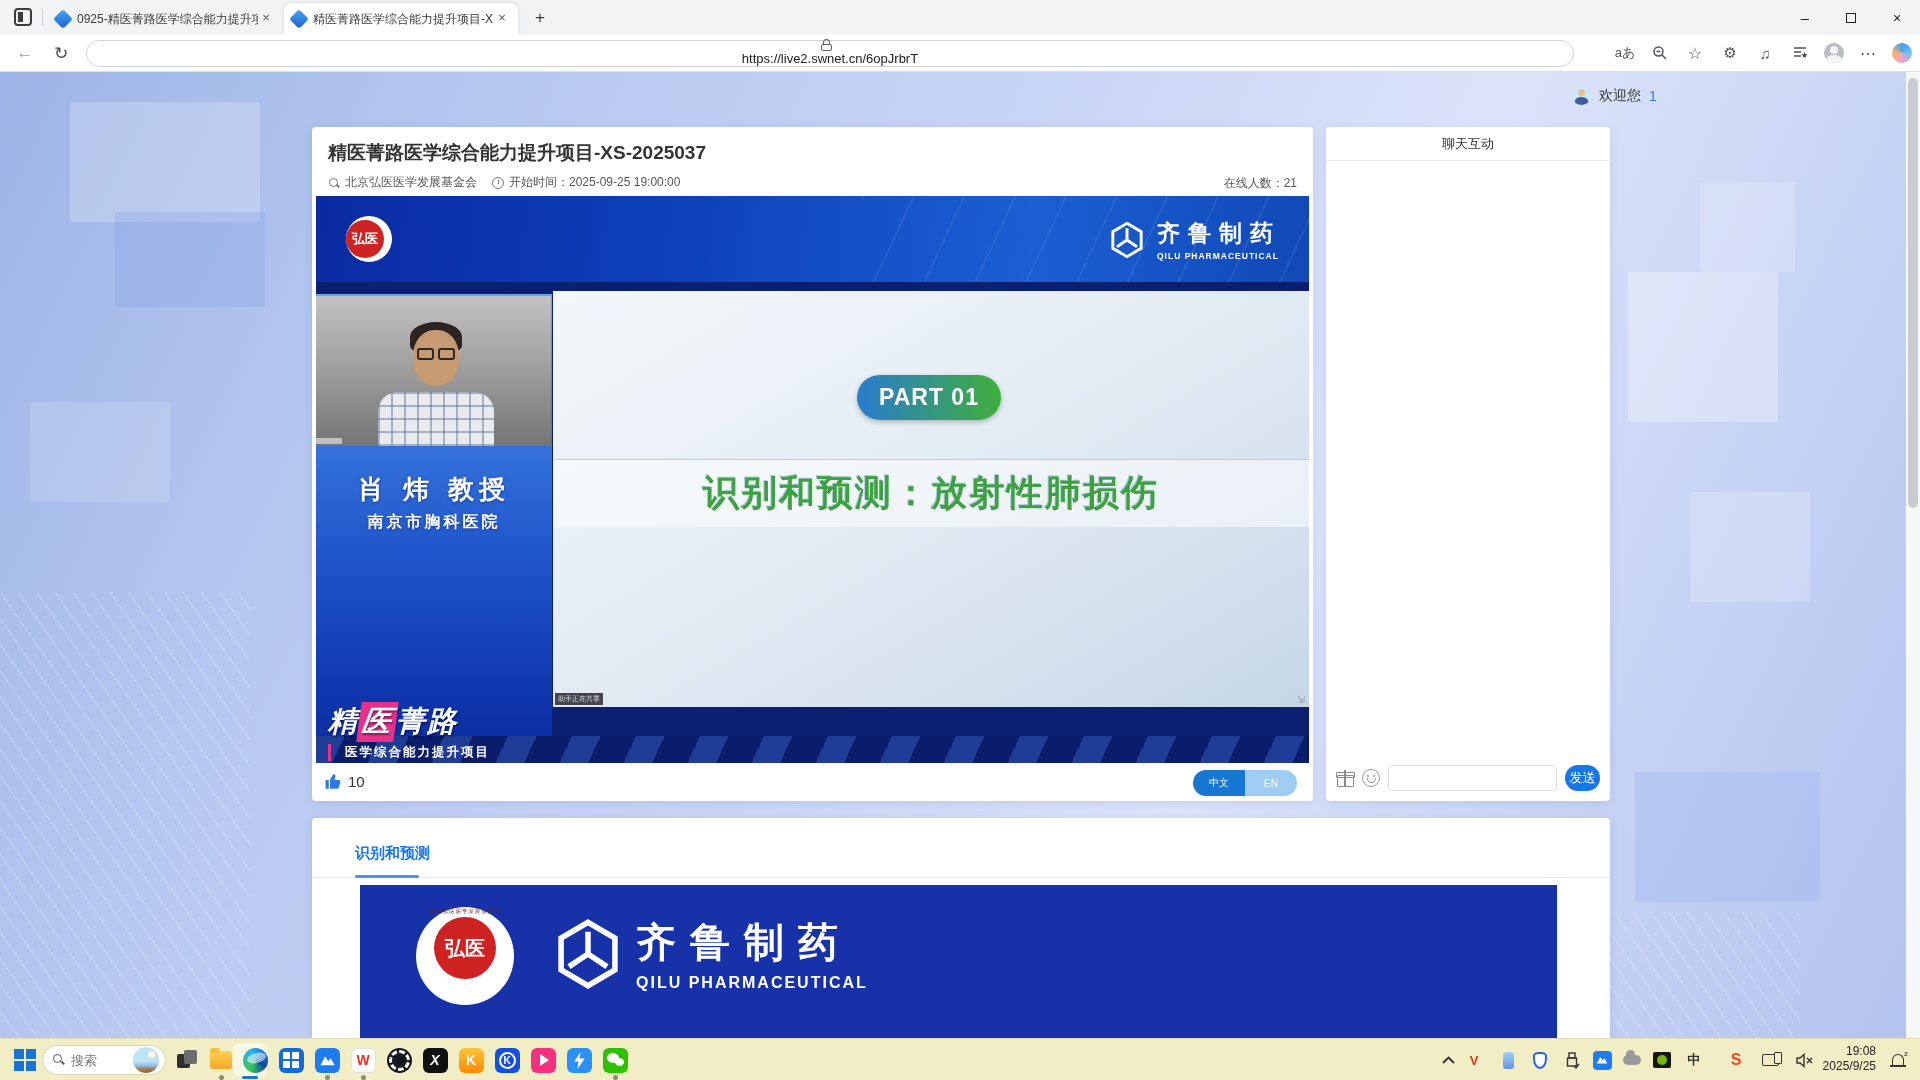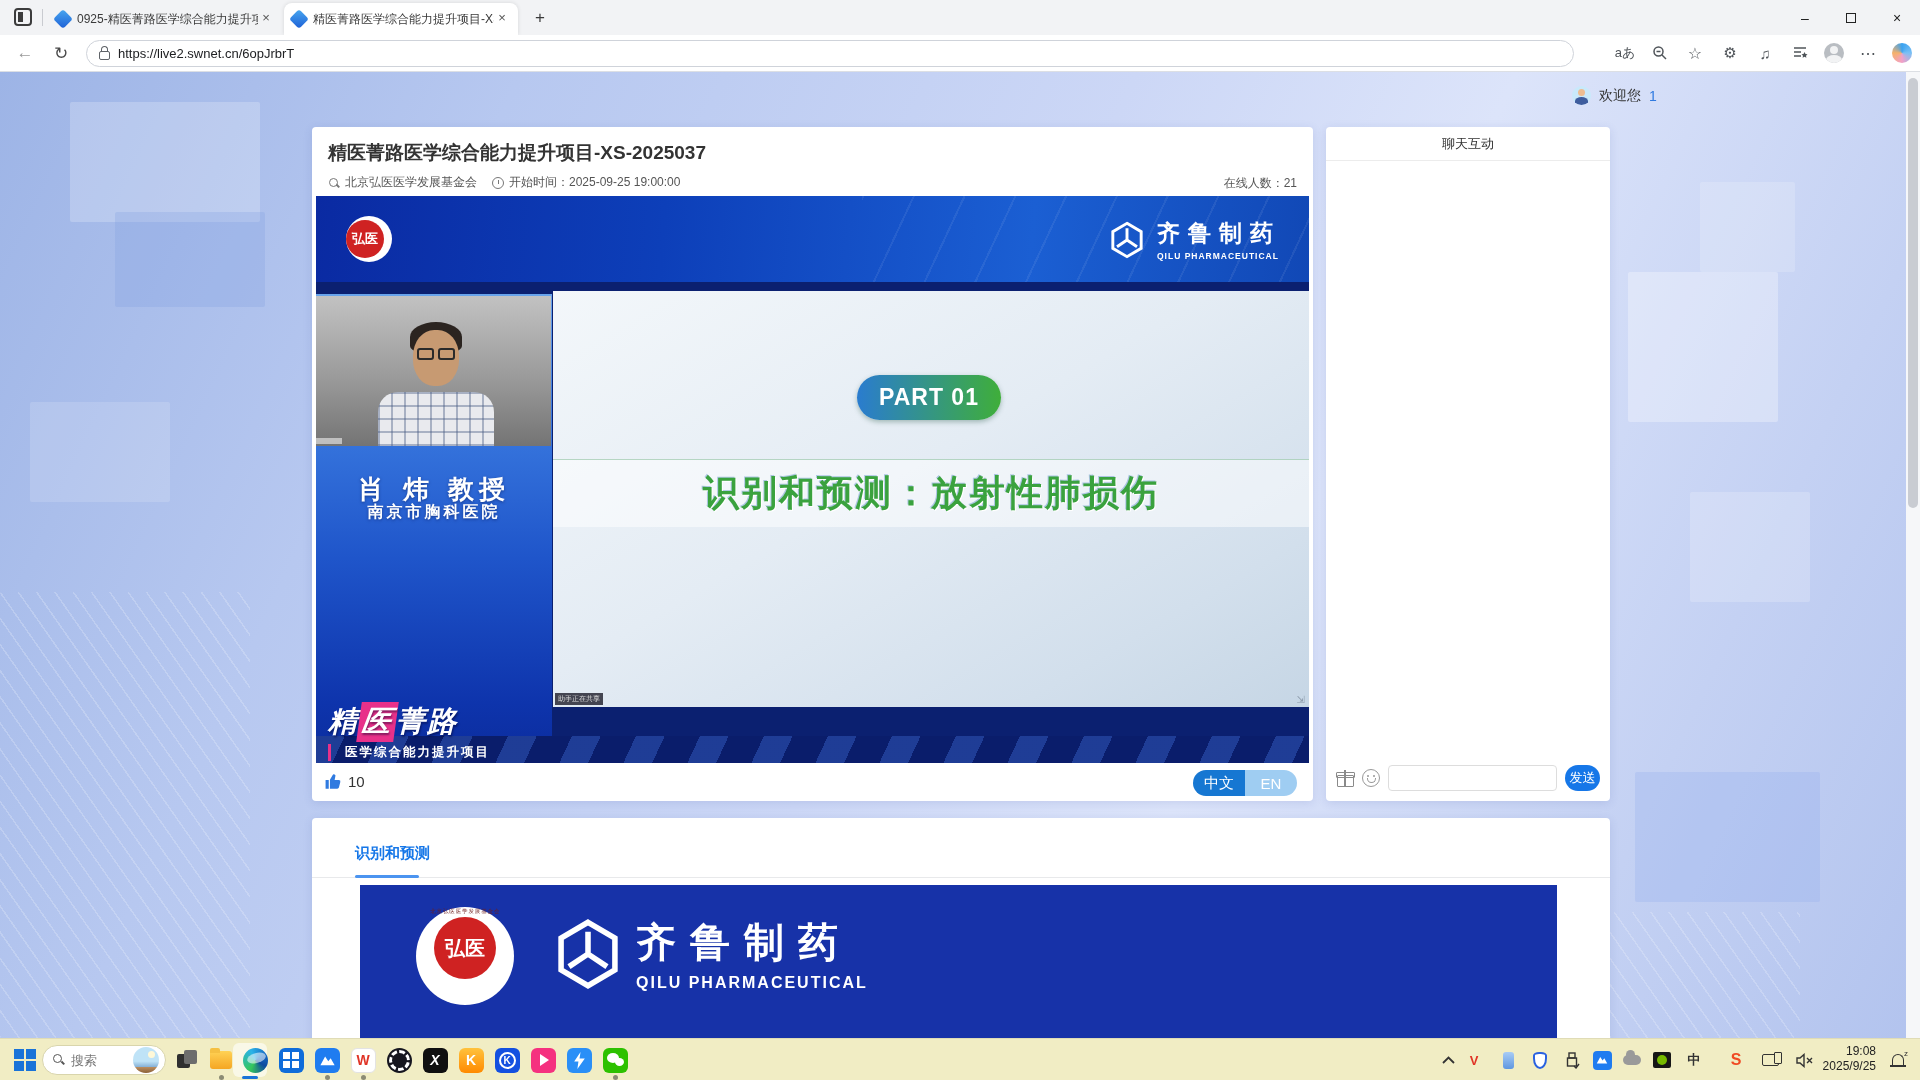--- a/index.html
+++ b/index.html
@@ -15,21 +15,21 @@
   .tab .t-title { flex:1; overflow:hidden; white-space:nowrap; }
   .tab.active { background:#fff; border-radius:8px 8px 0 0; box-shadow:0 0 4px rgba(0,0,0,.12); }
   .tab-close { width:16px; height:16px; line-height:14px; text-align:center; border-radius:4px; color:#555; font-size:13px; }
   .favicon { width:14px; height:14px; margin-right:7px; background:linear-gradient(135deg,#49a8f0,#1d5fd6); transform:rotate(45deg); border-radius:3px; flex:none; }
   .newtab { position:absolute; left:530px; top:8px; width:20px; height:20px; font-size:17px; color:#3a3a3a; text-align:center; line-height:19px; }
   .wincontrols { position:absolute; right:0; top:0; height:35px; display:flex; }
   .winbtn { width:46px; height:35px; display:flex; align-items:center; justify-content:center; color:#222; font-size:14px; }
   .winbtn .sq { width:10px; height:10px; border:1px solid #222; }
   .toolbar { position:absolute; top:35px; left:0; width:1920px; height:37px; background:#fff; border-bottom:1px solid #dcdfe4; }
   .navic { position:absolute; top:8px; font-size:17px; color:#4a4a4a; width:22px; text-align:center; }
-  .addressbar { position:absolute; left:86px; top:5px; width:1488px; height:27px; border:1px solid #cfd3da; border-radius:14px; background:#fff; display:flex; align-items:center; padding:0 12px; }
+  .addressbar { position:absolute; left:86px; top:5px; width:1488px; height:27px; border:1px solid #cfd3da; border-radius:14px; background:#fff; display:flex; align-items:center; padding:0 12px;flex-direction:column; }
   .lock-ic { width:11px; height:9px; border:1.5px solid #5f6368; border-radius:2px; position:relative; margin-right:8px; margin-top:3px; }
   .lock-ic::before { content:""; position:absolute; left:1px; top:-6px; width:5px; height:5px; border:1.5px solid #5f6368; border-bottom:none; border-radius:4px 4px 0 0; }
   .urltext { font-size:13px; color:#202124; }
   .tb-right { position:absolute; right:8px; top:7px; display:flex; gap:13px; align-items:center; }
   .tb-ic { width:22px; height:22px; display:flex; align-items:center; justify-content:center; font-size:14px; color:#4f5459; }
   .avatar-ic { width:20px; height:20px; border-radius:50%; background:#b9bdc2; position:relative; overflow:hidden; }
   .avatar-ic::before { content:""; position:absolute; left:6px; top:3px; width:8px; height:8px; border-radius:50%; background:#f2f3f4; }
   .avatar-ic::after { content:""; position:absolute; left:2px; top:12px; width:16px; height:10px; border-radius:50% 50% 0 0; background:#f2f3f4; }
   .copilot-ic { width:20px; height:20px; border-radius:50%; background:conic-gradient(#3aa2f0,#7ac0f5,#f2a0c8,#f6b26a,#3aa2f0); }
 
@@ -86,21 +86,21 @@
   .wc-hair { position:absolute; left:94px; top:26px; width:52px; height:30px; border-radius:50% 50% 20% 20%; background:#2b2420; }
   .wc-head { position:absolute; left:97px; top:34px; width:46px; height:56px; border-radius:46%; background:#c79a72; }
   .wc-glass { position:absolute; left:101px; top:52px; width:17px; height:12px; border:2px solid #2a2a2a; border-radius:3px; }
   .wc-glass.r { left:122px; }
   .wc-shirt { position:absolute; left:62px; top:96px; width:116px; height:54px; border-radius:20px 20px 0 0; background-color:#e9eaee;
       background-image:repeating-linear-gradient(0deg, rgba(70,90,130,.4) 0 2px, transparent 2px 13px),
                        repeating-linear-gradient(90deg, rgba(70,90,130,.4) 0 2px, transparent 2px 13px); }
   .wc-tag { position:absolute; left:0; bottom:2px; width:26px; height:6px; background:rgba(210,210,210,.8); }
   .sp-name { position:absolute; left:0; top:178px; width:236px; text-align:center; color:#fff;
              font-family:"DejaVu Serif",serif; font-weight:700; font-size:26px; letter-spacing:5px; text-shadow:0 1px 3px rgba(0,20,80,.5); }
-  .sp-hosp { position:absolute; left:0; top:208px; width:236px; text-align:center; color:#fff;
+  .sp-hosp { position:absolute; left:0; top:218px; width:236px; text-align:center; color:#fff;
              font-family:"DejaVu Serif",serif; font-weight:700; font-size:16px; letter-spacing:3px; text-shadow:0 1px 3px rgba(0,20,80,.5); }
   .brand { position:absolute; left:12px; top:408px; color:#fff; z-index:3; }
   .b-main { font-size:29px; font-weight:900; font-style:italic; letter-spacing:2px; text-shadow:1px 2px 2px rgba(0,0,40,.45); }
   .pinkbox { display:inline-block; background:#e8318a; padding:0 3px; transform:skewX(-8deg); font-style:italic; }
   .b-sub { font-size:12.5px; font-weight:700; letter-spacing:2px; margin-top:2px; padding-left:14px; border-left:3px solid #e8318a; }
 
   .slide { position:absolute; left:237px; top:95px; width:756px; height:416px;
            background:linear-gradient(150deg,#f3f7fa 0%,#e4ecf4 45%,#d2dfec 80%,#c6d6e5 100%); }
   .slide-band { position:absolute; left:0; top:168px; width:756px; height:68px; background:rgba(255,255,255,.5); border-top:1px solid rgba(130,185,150,.55); }
   .part-pill { position:absolute; left:304px; top:84px; width:144px; height:45px; border-radius:23px;
@@ -109,21 +109,21 @@
   .slide-title { position:absolute; left:0; top:178px; width:756px; text-align:center; font-size:36px; font-weight:900;
                  color:#3aa23e; letter-spacing:2px; text-shadow:1px 1px 0 #fff, -1px -1px 0 rgba(90,140,200,.45); }
   .share-tag { position:absolute; left:2px; bottom:2px; background:rgba(45,45,58,.88); color:#ddd; font-size:7px; padding:1px 3px; }
   .resize-ic { position:absolute; right:4px; bottom:2px; color:#8a98a8; font-size:10px; }
   .strip { position:absolute; left:0; bottom:0; width:993px; height:27px; background:#0a1d6b; z-index:2;
            background-image:repeating-linear-gradient(115deg, rgba(70,120,230,.35) 0 26px, transparent 26px 58px); }
 
   
   .likebar { position:absolute; left:4px; top:636px; width:993px; height:38px; background:#fff; }
   .like-group { position:absolute; left:8px; top:9px; display:flex; align-items:center; gap:5px; font-size:15px; color:#333; }
-  .lang-toggle { position:absolute; right:12px; top:7px; width:104px; height:26px; border-radius:13px; overflow:hidden; display:flex; font-size:15px; color:#fff; }
+  .lang-toggle { position:absolute; right:12px; top:7px; width:104px; height:26px; border-radius:13px; overflow:hidden; display:flex; font-size:10px; color:#fff; }
   .lang-cn { width:52px; background:#1677d2; display:flex; align-items:center; justify-content:center; }
   .lang-en { width:52px; background:#9fcdf2; display:flex; align-items:center; justify-content:center; }
 
   
   .chat-head { height:34px; border-bottom:1px solid #ececec; display:flex; align-items:center; justify-content:center; font-size:13px; color:#333; }
   .chat-body { height:596px; }
   .chat-foot { position:absolute; left:0; bottom:8px; width:284px; height:30px; display:flex; align-items:center; padding:0 10px; gap:8px; }
   .gift-ic { width:18px; height:18px; position:relative; flex:none; }
   .gift-ic::before { content:""; position:absolute; left:1px; top:6px; width:15px; height:10px; border:1.5px solid #8a8a8a; border-radius:1px; }
   .gift-ic::after { content:""; position:absolute; left:0; top:3px; width:17px; height:4px; border:1.5px solid #8a8a8a; border-radius:1px; }

